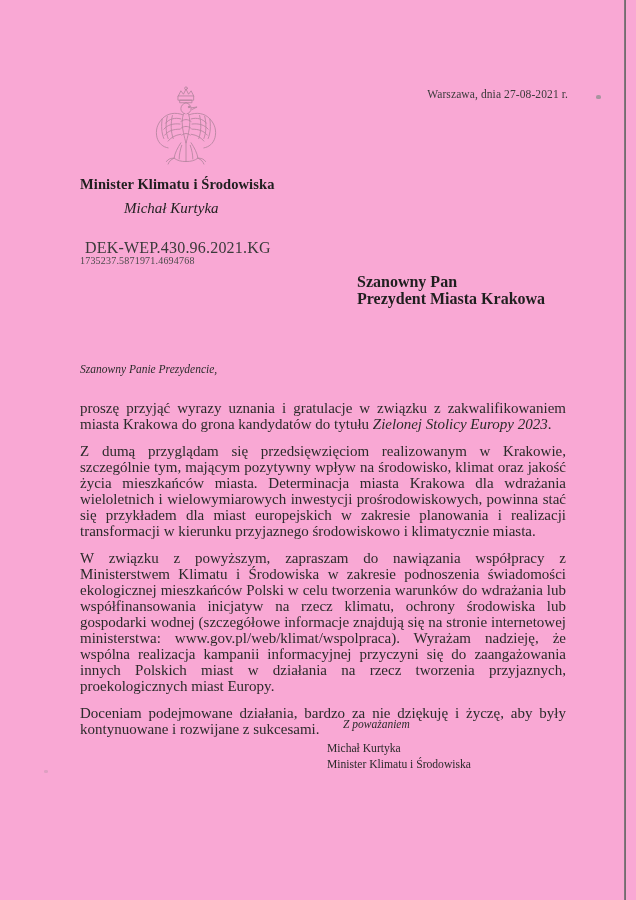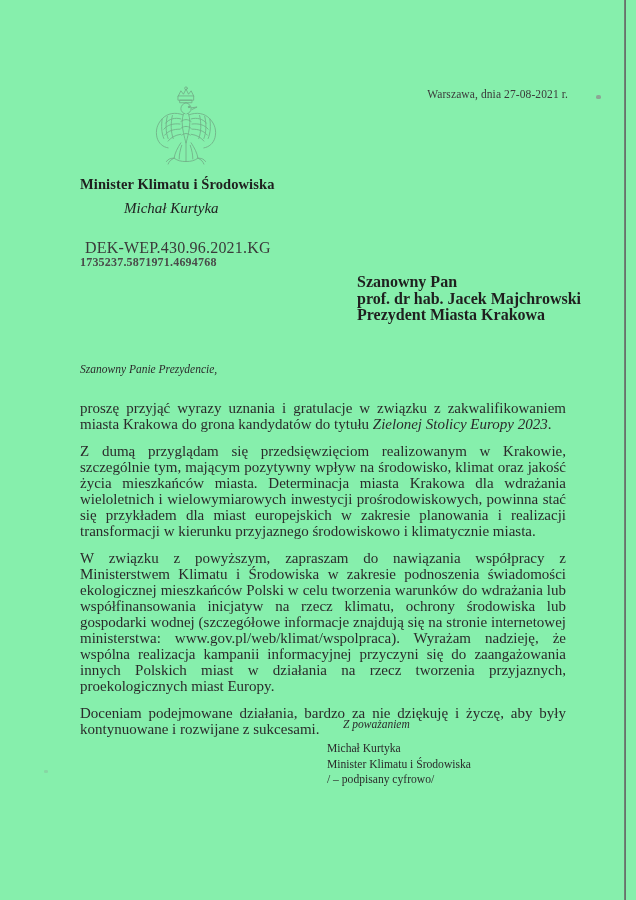--- a/index.html
+++ b/index.html
@@ -6,21 +6,21 @@
   html, body {
     margin: 0;
     padding: 0;
     background: #ffffff;
   }
 
   .page {
     position: relative;
     width: 636px;
     height: 900px;
-    background: #86efac;
+    background: #f9a8d4;
     overflow: hidden;
     font-family: "Liberation Serif", "DejaVu Serif", serif;
     color: #2b2b2b;
     -webkit-font-smoothing: antialiased;
   }
 
   
   .scan-edge {
     position: absolute;
     top: 0;
@@ -104,24 +104,23 @@
     left: 85px;
     font-size: 16px;
     letter-spacing: 0.2px;
     color: #3a3a3a;
   }
 
   .ref-id {
     position: absolute;
     top: 255px;
     left: 80px;
-    font-size: 12px;
+    font-size: 10px;
     letter-spacing: 0.2px;
     color: #4a4a4a;
-    font-weight: bold;
   }
 
   
 
   .addressee {
     position: absolute;
     top: 274px;
     left: 357px;
     font-size: 16px;
     font-weight: bold;
@@ -250,21 +249,20 @@
   <div class="minister-title">Minister Klimatu i Środowiska</div>
 
   <div class="minister-name">Michał Kurtyka</div>
 
   <div class="ref-number">DEK-WEP.430.96.2021.KG</div>
 
   <div class="ref-id">1735237.5871971.4694768</div>
 
   <div class="addressee">
     <div>Szanowny Pan</div>
-    <div>prof. dr hab. Jacek Majchrowski</div>
     <div>Prezydent Miasta Krakowa</div>
   </div>
 
   <div class="salutation">Szanowny Panie Prezydencie,</div>
 
   <div class="body-text">
     <p><span>proszę przyjąć wyrazy uznania i gratulacje w związku z zakwalifikowaniem miasta Krakowa do grona kandydatów do tytułu </span><i>Zielonej Stolicy Europy 2023</i><span>.</span></p>
 
 
     <p>Z dumą przyglądam się przedsięwzięciom realizowanym w Krakowie, szczególnie tym, mającym pozytywny wpływ na środowisko, klimat oraz jakość życia mieszkańców miasta. Determinacja miasta Krakowa dla wdrażania wieloletnich i wielowymiarowych inwestycji prośrodowiskowych, powinna stać się przykładem dla miast europejskich w zakresie planowania i realizacji transformacji w kierunku przyjaznego środowiskowo i klimatycznie miasta.</p>
@@ -272,16 +270,15 @@
     <p>W związku z powyższym, zapraszam do nawiązania współpracy z Ministerstwem Klimatu i Środowiska w zakresie podnoszenia świadomości ekologicznej mieszkańców Polski w celu tworzenia warunków do wdrażania lub współfinansowania inicjatyw na rzecz klimatu, ochrony środowiska lub gospodarki wodnej (szczegółowe informacje znajdują się na stronie internetowej ministerstwa: www.gov.pl/web/klimat/wspolpraca). Wyrażam nadzieję, że wspólna realizacja kampanii informacyjnej przyczyni się do zaangażowania innych Polskich miast w działania na rzecz tworzenia przyjaznych, proekologicznych miast Europy.</p>
 
     <p class="last">Doceniam podejmowane działania, bardzo za nie dziękuję i życzę, aby były kontynuowane i rozwijane z sukcesami.</p>
   </div>
 
   <div class="closing">Z poważaniem</div>
 
   <div class="signature">
     <div>Michał Kurtyka</div>
     <div>Minister Klimatu i Środowiska</div>
-    <div>/ – podpisany cyfrowo/</div>
   </div>
 
 </div>
 
 </body></html>

